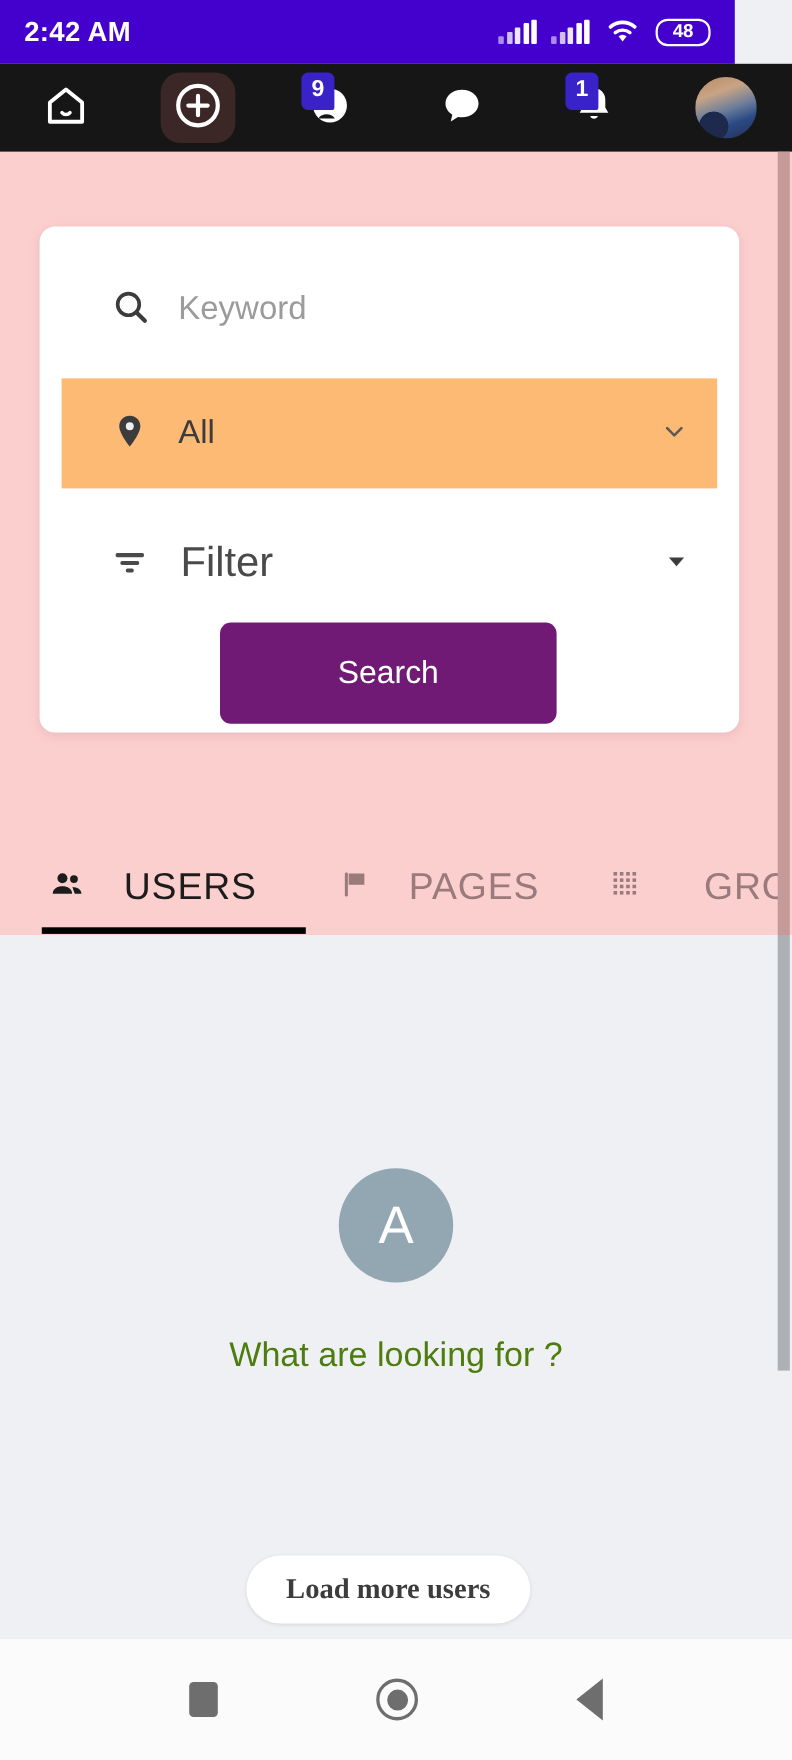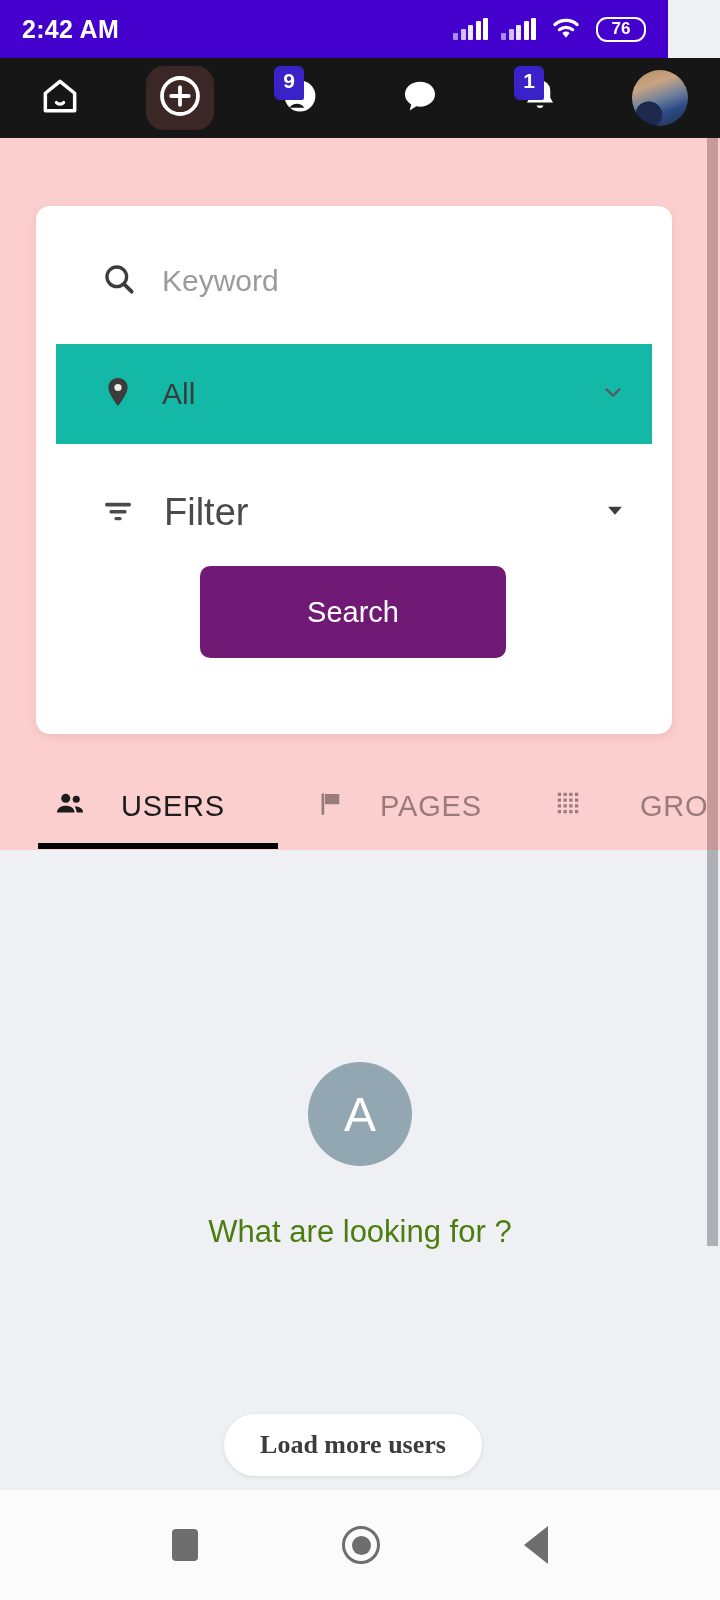--- a/index.html
+++ b/index.html
@@ -61,32 +61,32 @@
   }
 
   
   .pink {
     position:absolute; top:138px; left:0; width:720px; height:712px;
     background:#fccfcf;
   }
 
   
   .card {
-    position:absolute; top:206px; left:36px; width:636px; height:528px;
+    position:absolute; top:206px; left:36px; width:636px; height:460px;
     background:#ffffff; border-radius:14px;
     box-shadow:0 3px 10px rgba(120,70,70,.13);
   }
   .row { display:flex; align-items:center; }
 
   .keyword-row { position:absolute; top:20px; left:20px; width:596px; height:110px; padding-left:44px; }
   .keyword-placeholder { color:#9b9b9b; font-size:30px; margin-left:24px; }
 
   .loc-row {
     position:absolute; top:138px; left:20px; width:596px; height:100px;
-    background:#14b8a6; padding:0 24px 0 44px;
+    background:#fdba74; padding:0 24px 0 44px;
   }
   .loc-label { color:#3c3c3c; font-size:30px; margin-left:26px; flex:1; }
 
   .filter-row { position:absolute; top:256px; left:20px; width:596px; height:100px; padding:0 24px 0 44px; }
   .filter-label { color:#4a4a4a; font-size:38px; margin-left:28px; flex:1; }
 
   .search-btn {
     position:absolute; top:360px; left:164px; width:306px; height:92px;
     background:#701a75; color:#ffffff; border:none; border-radius:10px;
     font-family:"Liberation Sans", sans-serif; font-size:29px; cursor:pointer;
@@ -97,21 +97,21 @@
     position:absolute; top:762px; left:0; width:720px; height:88px;
     display:flex; align-items:center;
   }
   .tab {
     display:flex; align-items:center; justify-content:center;
     height:88px; gap:18px; cursor:pointer;
   }
   .tab:nth-child(1){ width:278px; }
   .tab:nth-child(2){ width:242px; }
   .tab:nth-child(3){ width:200px; justify-content:flex-start; padding-left:34px;gap:40px; }
-  .tab-label { font-size:29px; letter-spacing:.8px; color:#9a7a7a; white-space:nowrap;margin-left:16px; }
+  .tab-label { font-size:34px; letter-spacing:.8px; color:#9a7a7a; white-space:nowrap;margin-left:16px; }
   .tab.active .tab-label { color:#1c1c1c; }
   .tab-underline {
     position:absolute; top:843px; left:38px; width:240px; height:6px; background:#000000;
   }
 
   
   .content {
     position:absolute; top:850px; left:0; width:720px; height:640px;
     background:#eff0f4;
   }
@@ -173,21 +173,21 @@
           <i></i>
           <i></i>
         </span>
       <span>
         <svg width="34" height="26" viewBox="0 0 24 18">
           <path d="M12 16.5l2.6-3.3a4.2 4.2 0 0 0-5.2 0z" fill="#fff"></path>
           <path d="M4.2 7.2a12 12 0 0 1 15.6 0" stroke="#fff" stroke-width="2.4" fill="none" stroke-linecap="round"></path>
           <path d="M7.3 10.9a7.6 7.6 0 0 1 9.4 0" stroke="#fff" stroke-width="2.2" fill="none" stroke-linecap="round"></path>
         </svg>
       </span>
-      <span class="battery">76</span>
+      <span class="battery">48</span>
     </div>
   </div>
 
   <div class="appnav">
 
     <div class="navitem">
       <span class="navicon">
         <svg width="44" height="44" viewBox="0 0 24 24">
           <path d="M4 10.5L12 4l8 6.5V20H4z" fill="none" stroke="#fff" stroke-width="1.9" stroke-linejoin="round"></path>
           <path d="M10 15.5a2.6 2.6 0 0 0 4 0" fill="none" stroke="#fff" stroke-width="1.7" stroke-linecap="round"></path>

